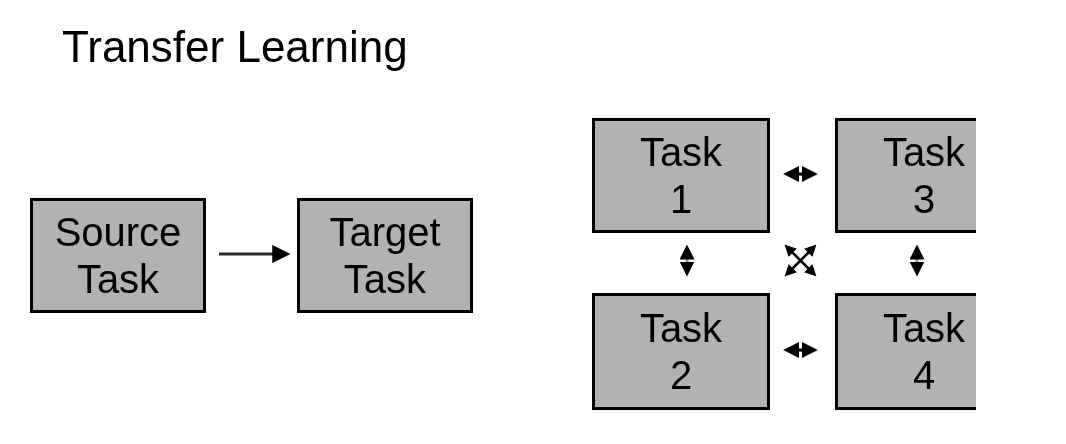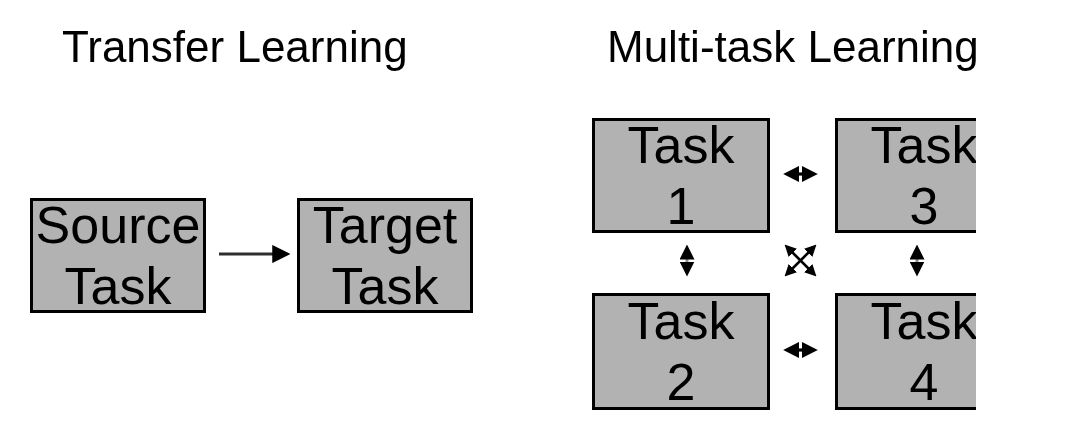--- a/index.html
+++ b/index.html
@@ -25,21 +25,21 @@
     position: absolute;
     box-sizing: border-box;
     background: #b2b2b2;
     border: 3px solid #000000;
     display: flex;
     align-items: center;
     justify-content: center;
     text-align: center;
   }
   .task-box .box-label {
-    font-size: 52px;
+    font-size: 40px;
     line-height: 1.16;
     color: #000000;
     white-space: pre-line;
   }
   #arrows-layer {
     position: absolute;
     left: 0;
     top: 0;
     pointer-events: none;
   }
@@ -54,21 +54,20 @@
   <div class="task-box" style="left:30px; top:198px; width:176px; height:115px;">
     <span class="box-label">Source
 Task</span>
   </div>
 
   <div class="task-box" style="left:297px; top:198px; width:176px; height:115px;">
     <span class="box-label">Target
 Task</span>
   </div>
 
-  <div class="diagram-title" style="left:607px; top:25px;">Multi-task Learning</div>
 
   <div class="task-box" style="left:592px; top:118px; width:178px; height:115px;">
     <span class="box-label">Task
 1</span>
   </div>
 
   <div class="task-box" style="left:835px; top:118px; width:178px; height:115px;">
     <span class="box-label">Task
 3</span>
   </div>

